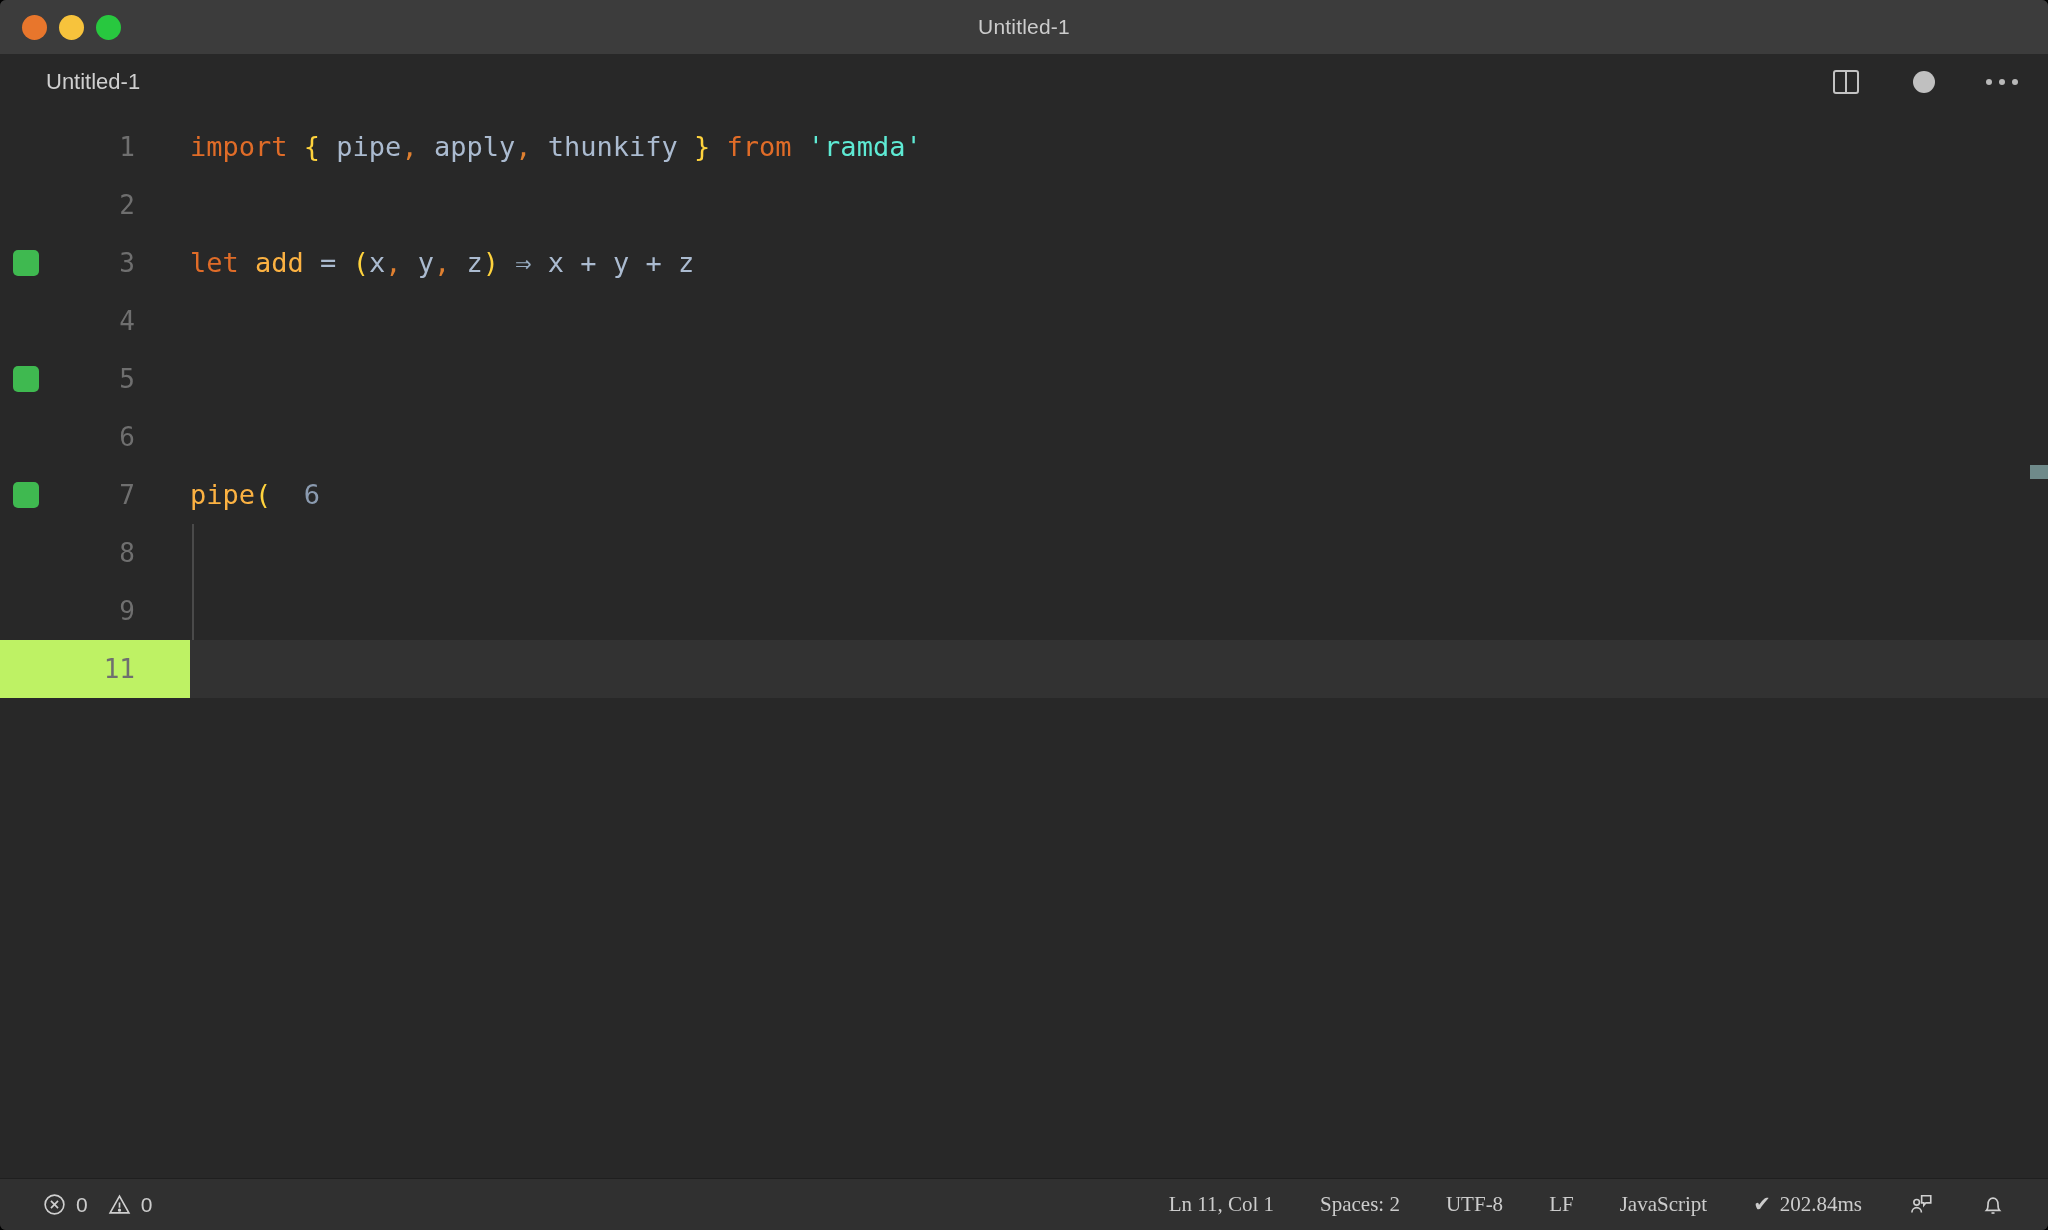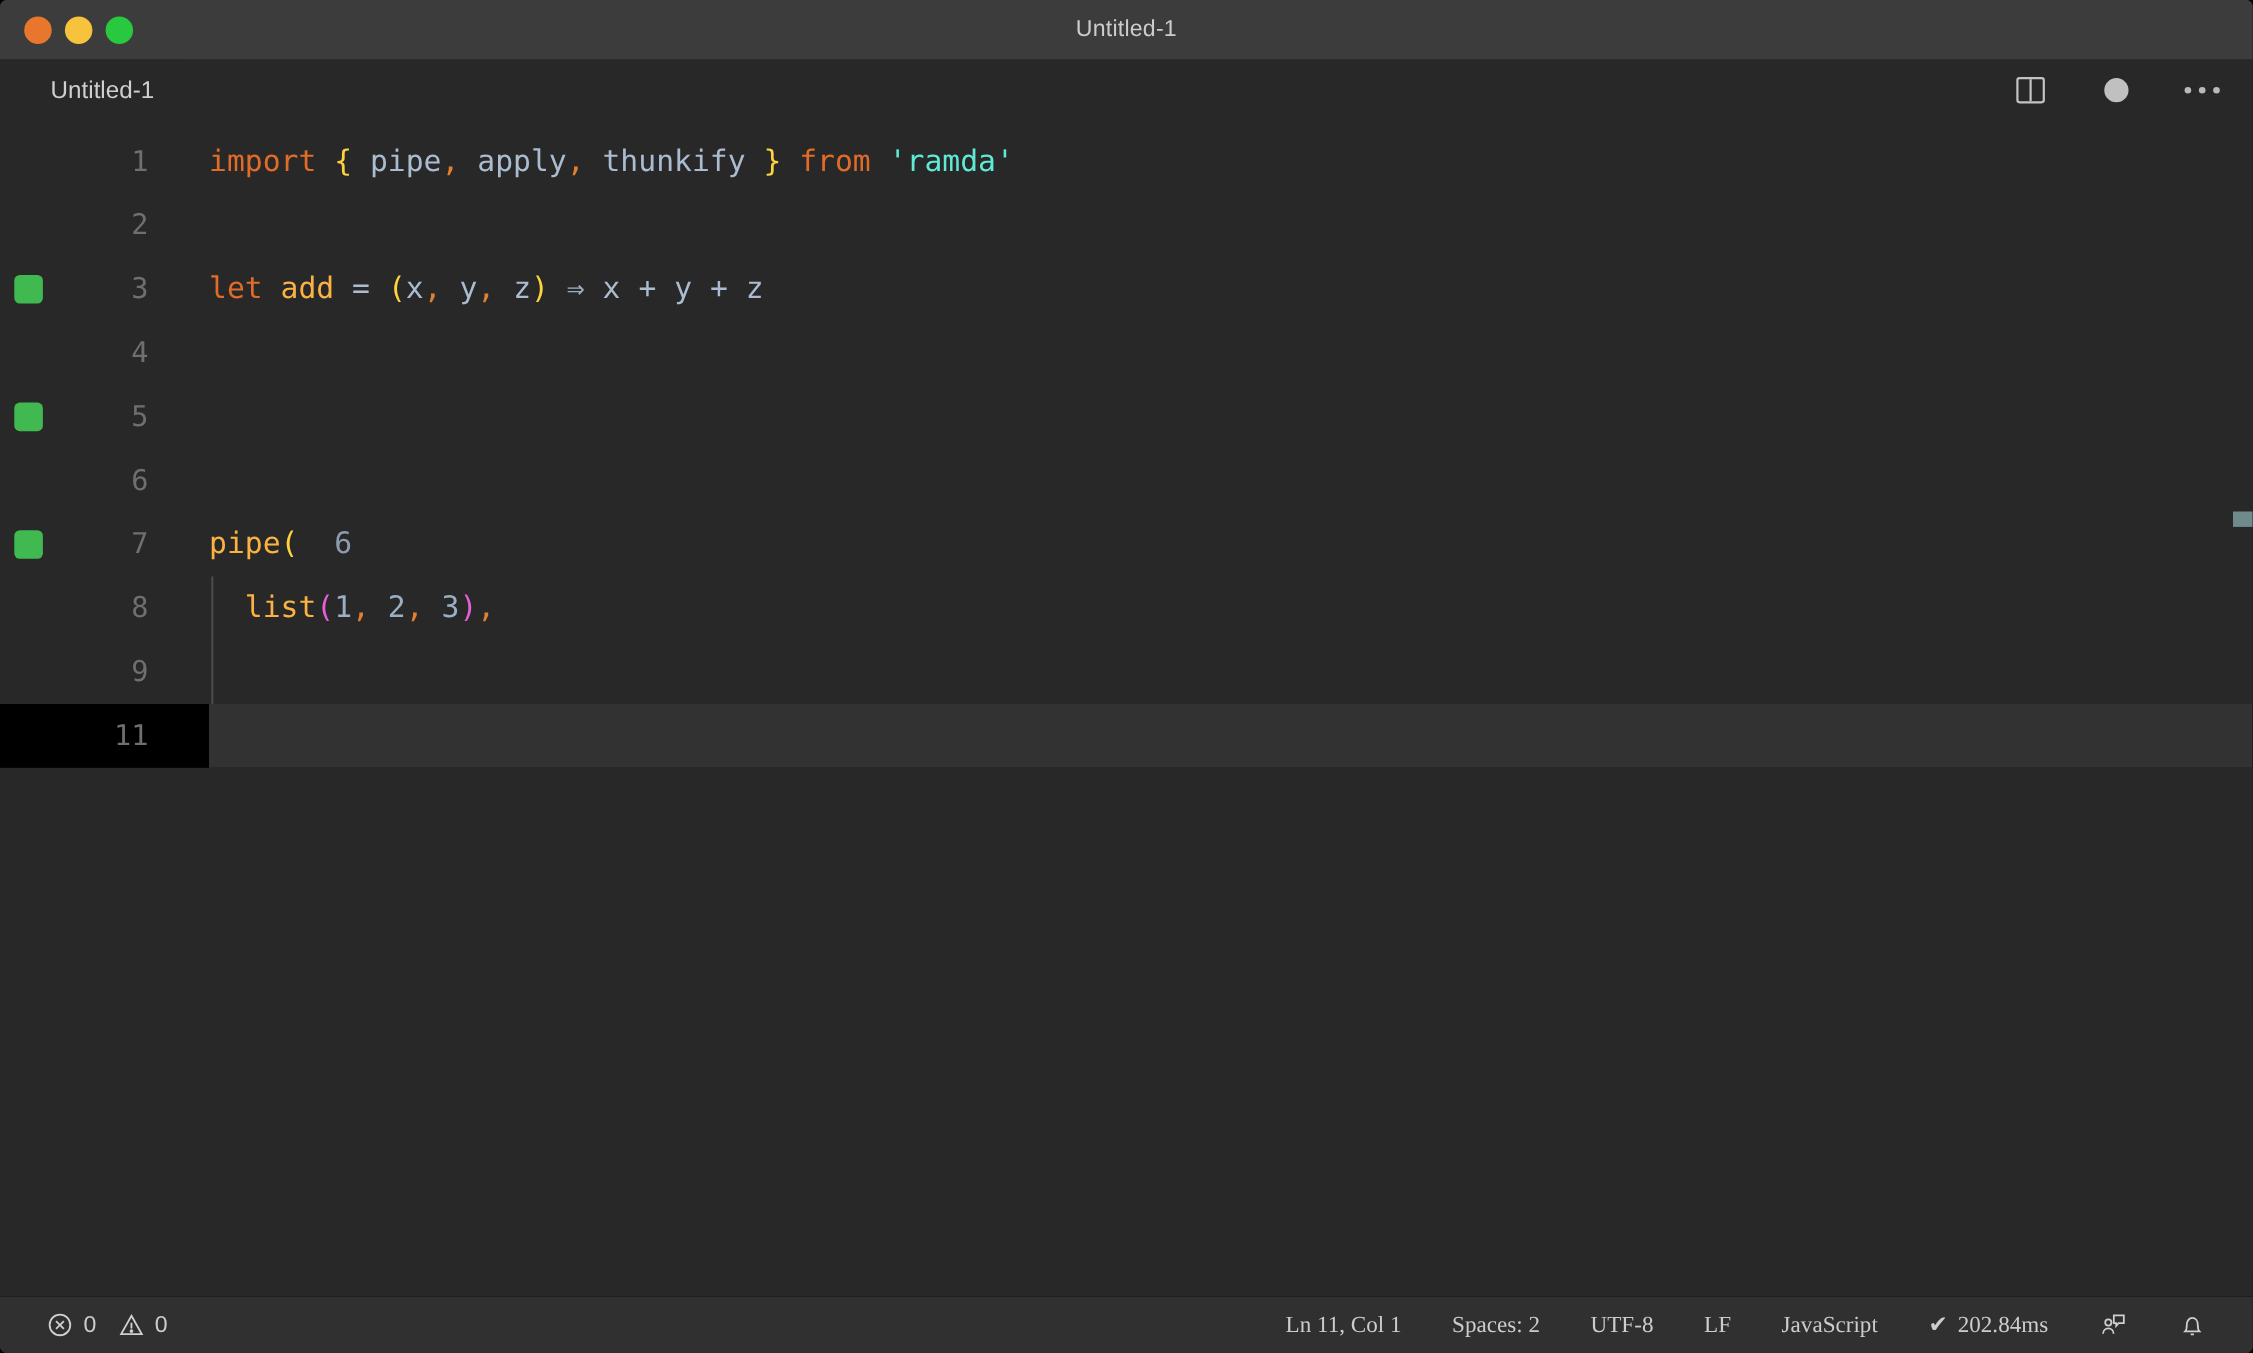--- a/index.html
+++ b/index.html
@@ -79,21 +79,21 @@
     overflow: hidden;
   }
   .code-area {
     position: relative;
     font-family: "DejaVu Sans Mono", "Liberation Mono", monospace;
     font-size: 27px;
     line-height: 58px;
     padding-top: 8px;
   }
   .row { position: relative; height: 58px; white-space: pre; }
-  .row.current { background: #000000; }
+  .row.current { background: #bef264; }
   .gutter-mark {
     position: absolute; left: 13px; top: 16px;
     width: 26px; height: 26px; border-radius: 5px;
     background: #3fb950;
   }
   .lineno {
     position: absolute; left: 0; top: 0;
     width: 135px; text-align: right;
     color: #6f6f6f; font-size: 26px;
   }
@@ -220,21 +220,20 @@
 
       <div class="row">
         <span class="gutter-mark"></span>
         <span class="lineno">7</span>
         <span class="line-content"><span class="fn">pipe</span><span class="brace-y">(</span>  <span class="hint">6</span></span>
       </div>
 
       <div class="row">
         <span class="lineno">8</span>
         <span class="indent-guide"></span>
-        <span class="line-content">  <span class="fn">list</span><span class="brace-m">(</span><span class="num">1</span><span class="comma">,</span> <span class="num">2</span><span class="comma">,</span> <span class="num">3</span><span class="brace-m">)</span><span class="comma">,</span></span>
       </div>
 
       <div class="row">
         <span class="lineno">9</span>
         <span class="indent-guide"></span>
       </div>
 
 
       <div class="row current">
         <span class="cur-line-bg"></span>

